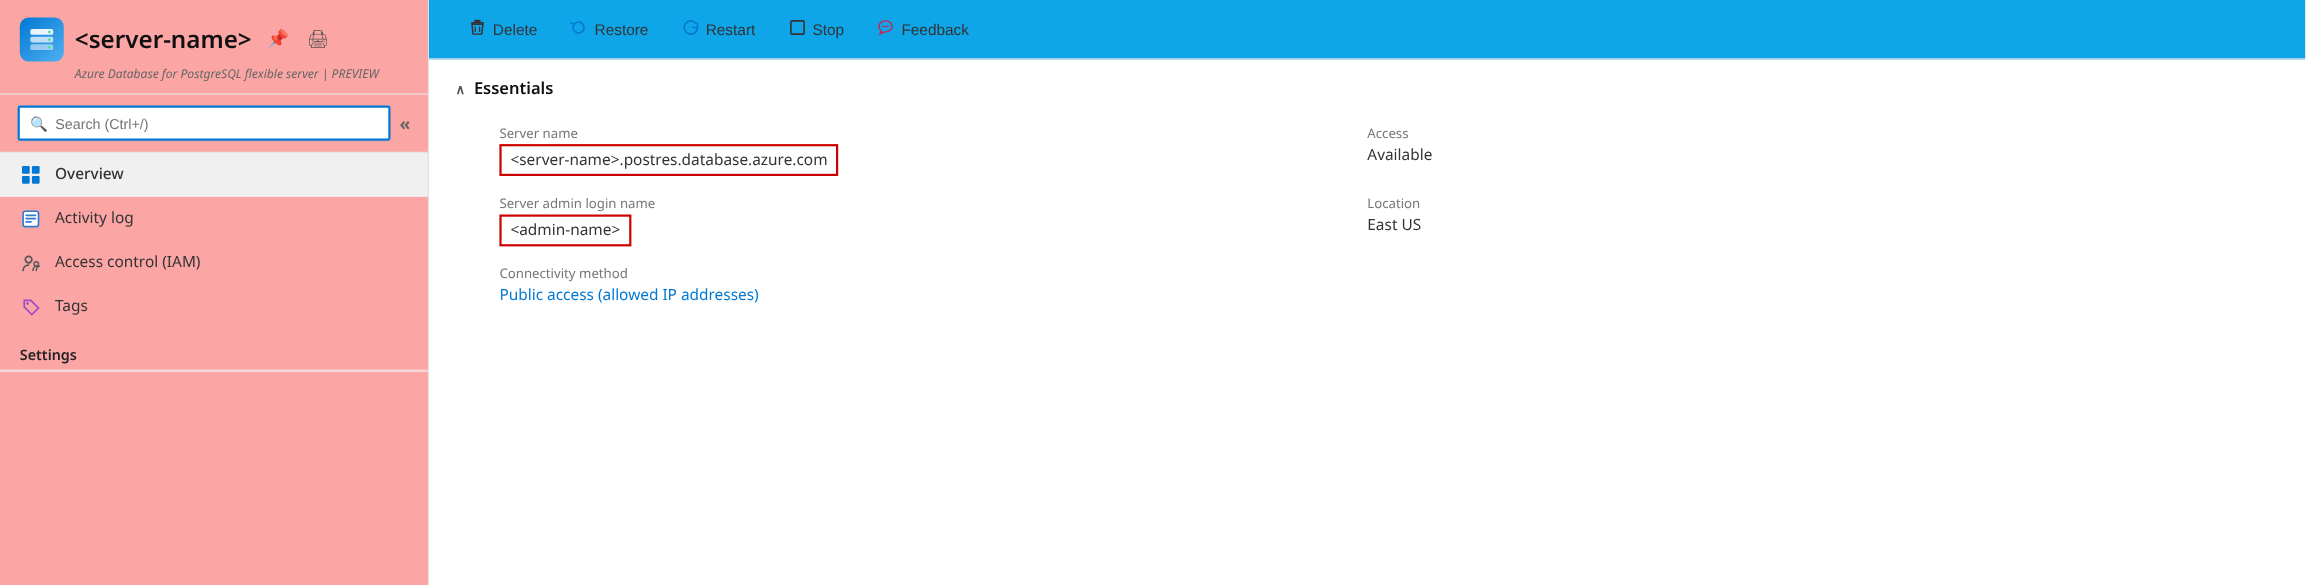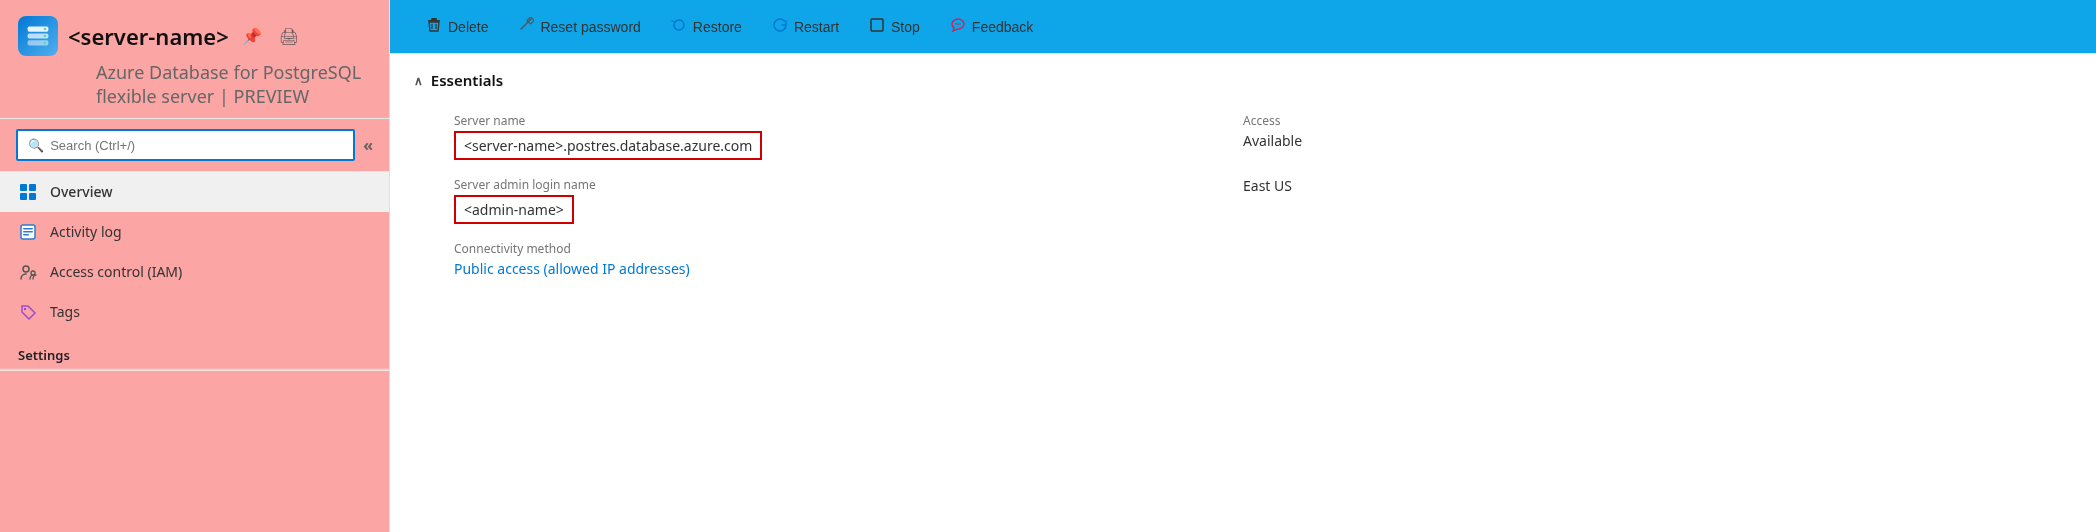--- a/index.html
+++ b/index.html
@@ -67,23 +67,24 @@
     .header-actions button {
       background: none;
       border: none;
       cursor: pointer;
       padding: 4px;
       color: #555;
       font-size: 16px;
     }
 
     .subtitle {
-      font-size: 18px;
+      font-size: 11px;
       color: #666;
-      margin-left: 78px;
+      margin-left: 50px;
+      font-style: italic;
     }
 
     .search-box-wrapper {
       padding: 10px 16px;
       display: flex;
       align-items: center;
       gap: 8px;
       border-bottom: 1px solid #e8e8e8;
     }
 
@@ -345,29 +346,20 @@
           <rect x="5" y="1" width="6" height="2" rx="1" fill="#333"></rect>
           <rect x="2" y="3" width="12" height="1.5" rx="0.75" fill="#333"></rect>
           <path d="M3 5l1 9h8l1-9H3z" stroke="#333" stroke-width="1.3" fill="none"></path>
           <line x1="6" y1="7" x2="6" y2="12" stroke="#333" stroke-width="1.2"></line>
           <line x1="10" y1="7" x2="10" y2="12" stroke="#333" stroke-width="1.2"></line>
         </svg>
       </span>
       <span>Delete</span>
     </button>
 
-    <button class="toolbar-btn">
-      <span>
-        <svg width="16" height="16" viewBox="0 0 16 16" fill="none">
-          <path d="M3 12L13 2" stroke="#555" stroke-width="1.5" stroke-linecap="round"></path>
-          <rect x="10" y="1" width="5" height="5" rx="0.5" stroke="#555" stroke-width="1.2" fill="none" transform="rotate(45 12.5 3.5)"></rect>
-        </svg>
-      </span>
-      <span>Reset password</span>
-    </button>
 
     <button class="toolbar-btn">
       <span>
         <svg width="16" height="16" viewBox="0 0 16 16" fill="none">
           <path d="M3 8a5 5 0 1 0 1-3" stroke="#0078d4" stroke-width="1.5" stroke-linecap="round" fill="none"></path>
           <path d="M1 4l3 1-1 3" stroke="#0078d4" stroke-width="1.3" stroke-linecap="round" stroke-linejoin="round" fill="none"></path>
         </svg>
       </span>
       <span>Restore</span>
     </button>
@@ -422,20 +414,21 @@
         <div class="essentials-label">Access</div>
         <div class="essentials-value">Available</div>
       </div>
 
       <div class="essentials-item right">
         <div class="essentials-label">Server admin login name</div>
         <div class="essentials-value highlighted">&lt;admin-name&gt;</div>
       </div>
 
       <div class="essentials-item">
+        <div class="essentials-label">Location</div>
         <div class="essentials-value">East US</div>
       </div>
 
       <div class="essentials-item right">
         <div class="essentials-label">Connectivity method</div>
         <a class="essentials-value link">Public access (allowed IP addresses)</a>
       </div>
 
     </div>
   </div>

